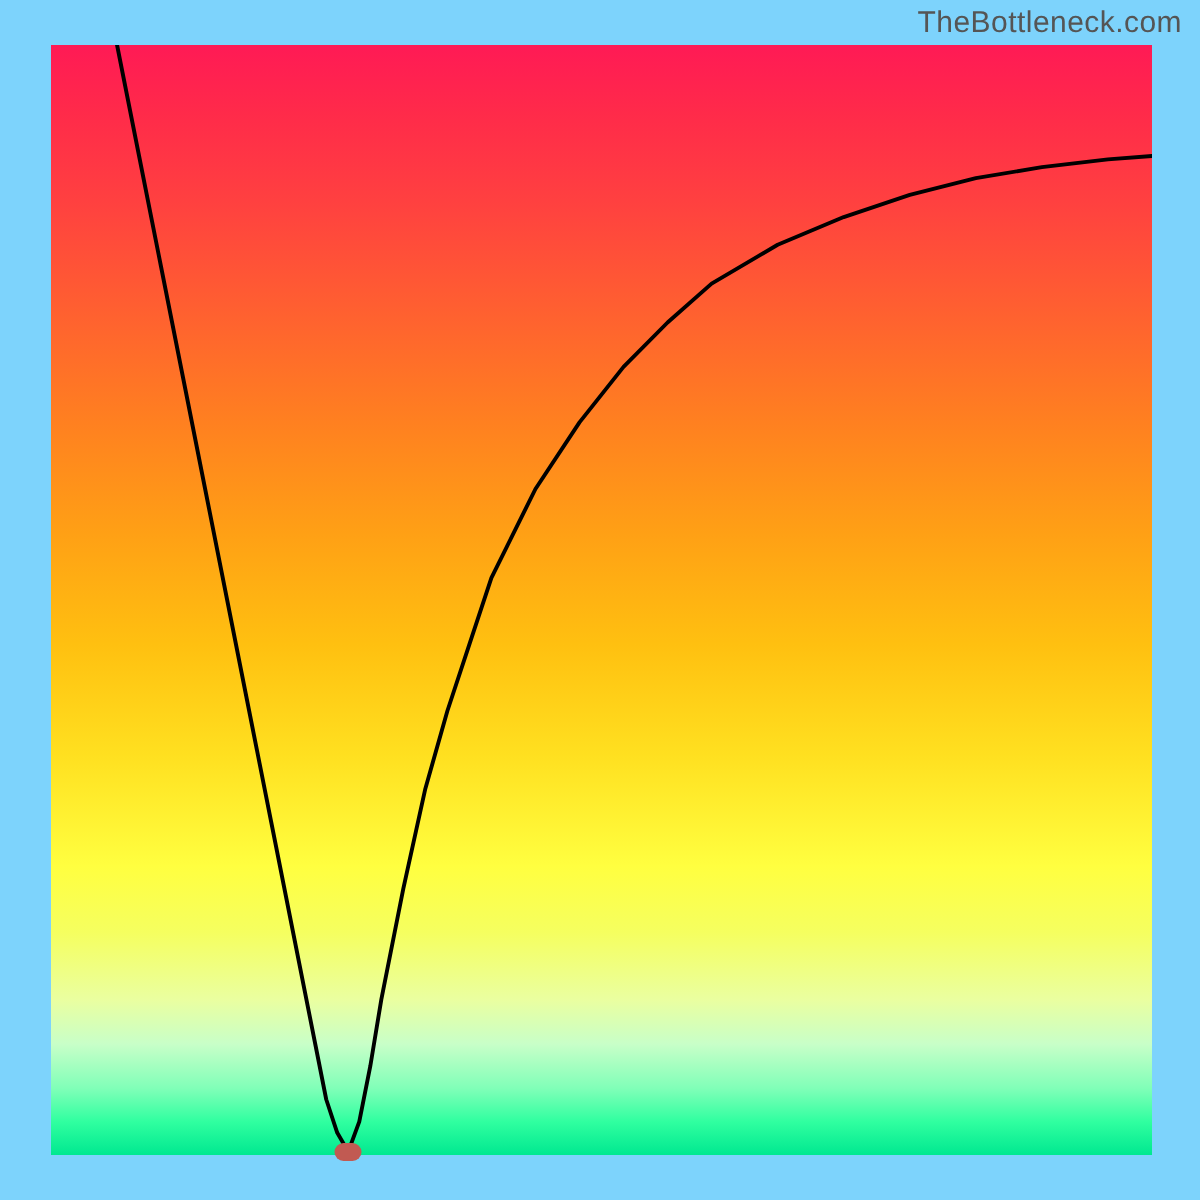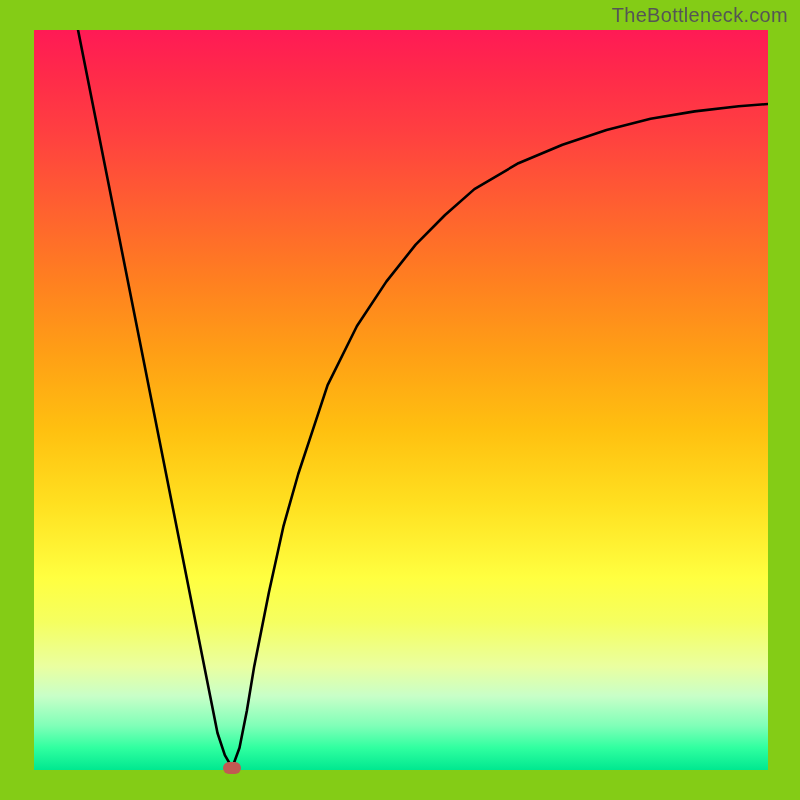--- a/index.html
+++ b/index.html
@@ -3,21 +3,21 @@
 <meta charset="utf-8">
 <style>
   * { margin: 0; padding: 0; box-sizing: border-box; }
   html, body { width: 800px; height: 800px; overflow: hidden; }
   body { background: #000; font-family: Arial, Helvetica, sans-serif; }
 
   .frame {
     position: absolute;
     top: 0; left: 0;
     width: 800px; height: 800px;
-    background: #84cc16;
+    background: #7dd3fc;
   }
 
   .plot {
     position: absolute;
     background: linear-gradient(to bottom,
       #ff1a55 0%,
       #ff2a4a 6%,
       #ff4040 14%,
       #ff6030 24%,
       #ff8020 34%,

